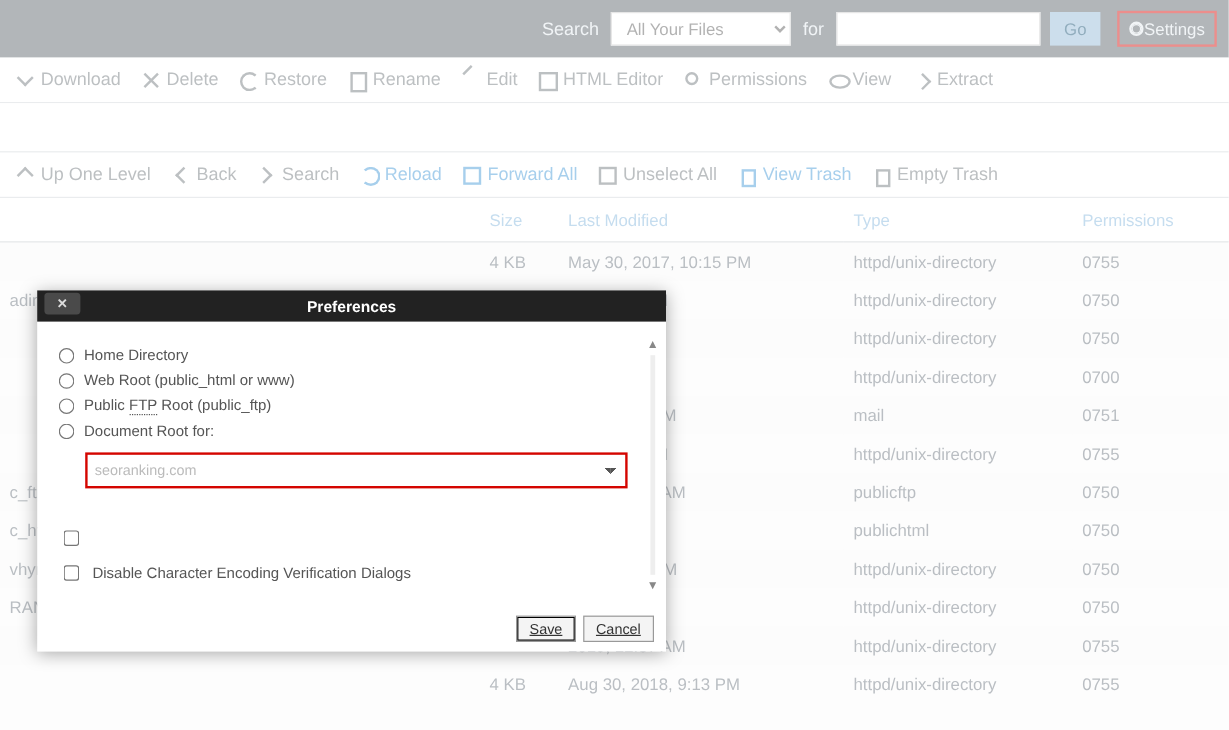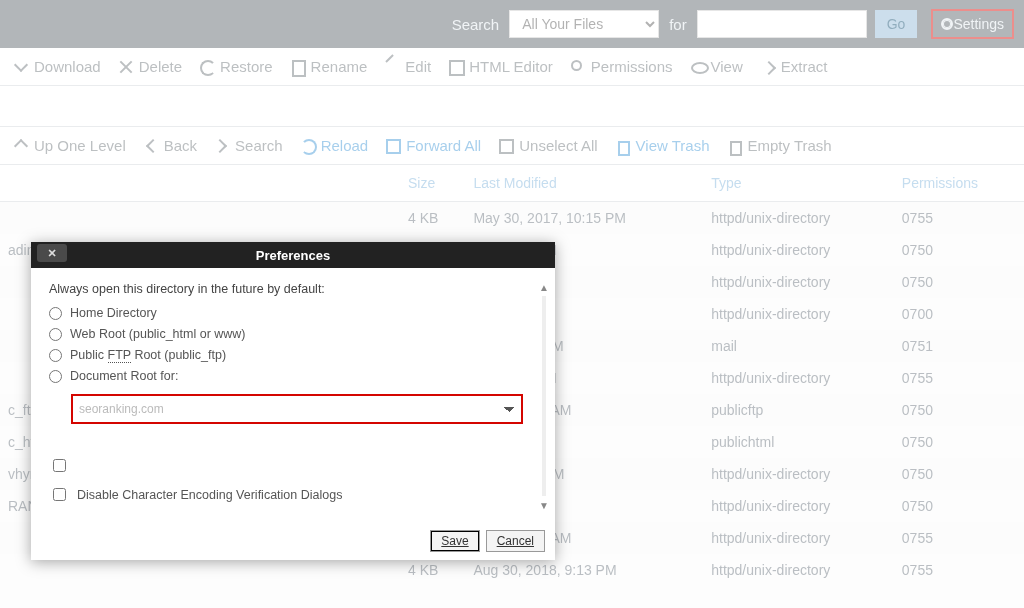--- a/index.html
+++ b/index.html
@@ -325,21 +325,20 @@
 <div class="dim"></div>
 
 <div class="dialog">
   <div class="dlg-head">
     <span class="dlg-close">
       <span>✕</span>
     </span>
     <span>Preferences</span>
   </div>
   <div class="dlg-body">
-    <p>Always open this directory in the future by default:</p>
 
     <label class="opt">
       <input type="radio" name="startdir" style="">
       <span>Home Directory</span>
     </label>
     <label class="opt">
       <input type="radio" name="startdir" style="">
       <span>Web Root (public_html or www)</span>
     </label>
     <label class="opt">

